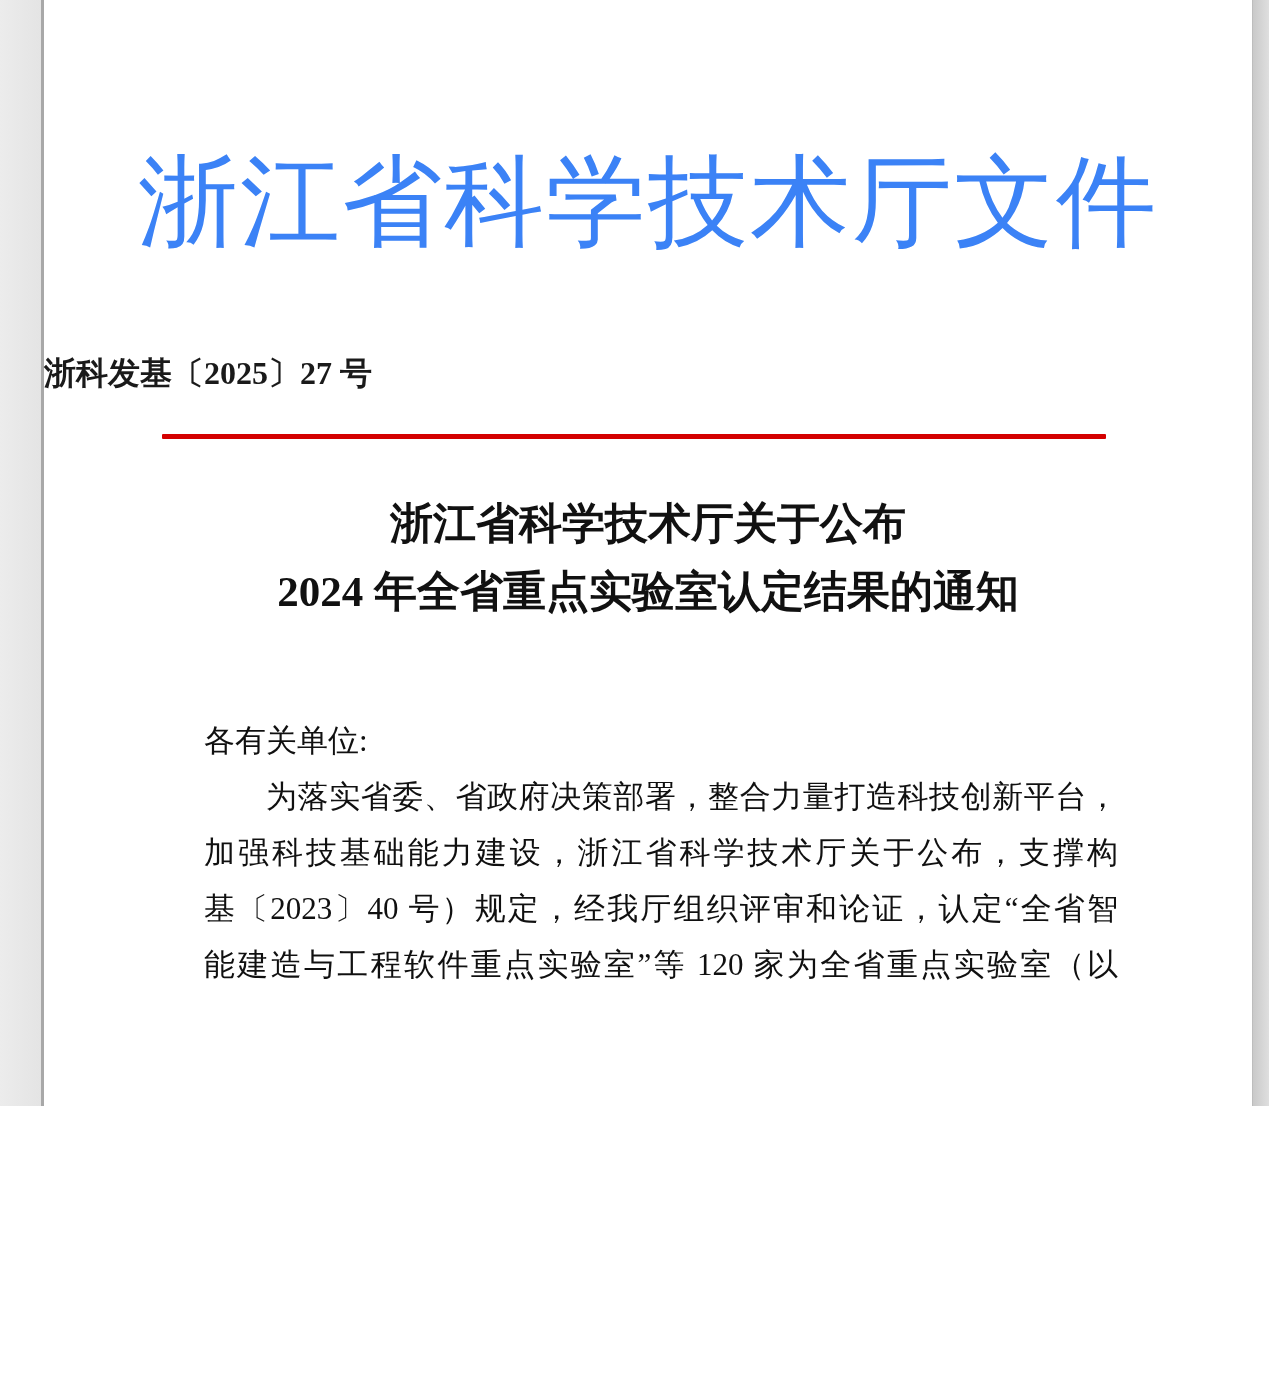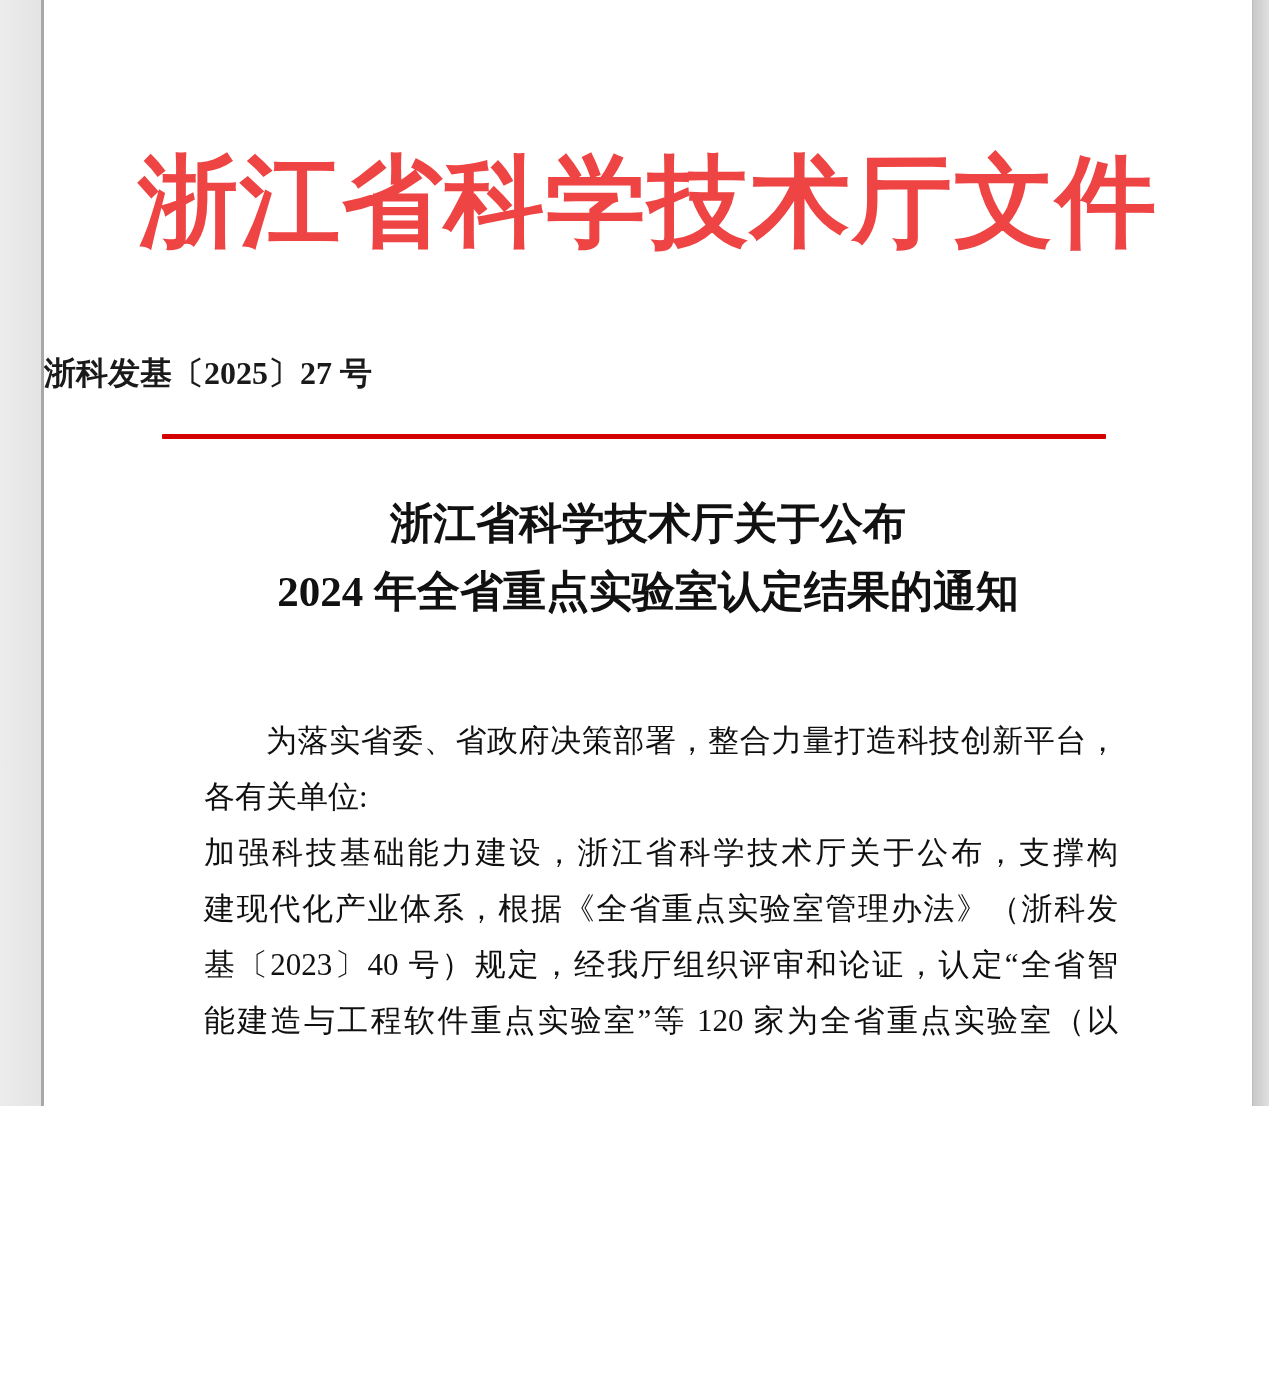--- a/index.html
+++ b/index.html
@@ -14,22 +14,22 @@
     background:linear-gradient(90deg,#ececec,#e4e4e4);
     border-right:3px solid #a8a8a8;
   }
   .right-strip{
     position:absolute;left:1252px;top:0;width:17px;height:1108px;
     background:linear-gradient(90deg,#c9c9c9,#e0e0e0);
     border-left:1px solid #bdbdbd;
   }
   .doc-title{
     position:absolute;left:44px;top:146px;width:1208px;height:114px;
-    text-align:center;font-size:100px;line-height:114px;font-weight:bold;
-    color:#ef4444;letter-spacing:2px;white-space:nowrap;
+    text-align:center;font-size:100px;line-height:114px;font-weight:normal;
+    color:#3b82f6;letter-spacing:2px;white-space:nowrap;
   }
   .doc-number{
     position:absolute;left:44px;top:348px;width:1248px;
     text-align:left;font-size:32px;line-height:50px;color:#1a1a1a;font-weight:bold;
   }
   .red-rule{
     position:absolute;left:162px;top:434px;width:944px;height:5px;
     background:#d40000;border-radius:1px;
   }
   .notice-heading{
@@ -61,24 +61,23 @@
 <div class="doc-number">浙科发基〔2025〕27 号</div>
 
 <div class="red-rule"></div>
 
 <div class="notice-heading">
   <div>浙江省科学技术厅关于公布</div>
   <div>2024 年全省重点实验室认定结果的通知</div>
 </div>
 
 <div class="body-block">
+  <div class="body-line">各有关单位:</div>
   <div class="body-line just indent">为落实省委、省政府决策部署，整合力量打造科技创新平台，</div>
-  <div class="body-line">各有关单位:</div>
   <div class="body-line just">加强科技基础能力建设，浙江省科学技术厅关于公布，支撑构</div>
-  <div class="body-line just">建现代化产业体系，根据《全省重点实验室管理办法》（浙科发</div>
   <div class="body-line just">基〔2023〕40 号）规定，经我厅组织评审和论证，认定“全省智</div>
   <div class="body-line just">能建造与工程软件重点实验室”等 120 家为全省重点实验室（以</div>
 </div>
 
 <div class="bottom-section">
   
 
   
 
   

